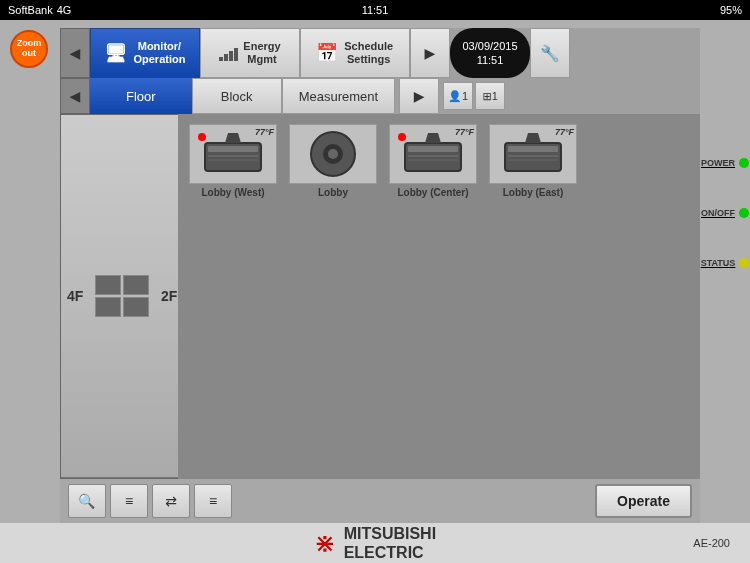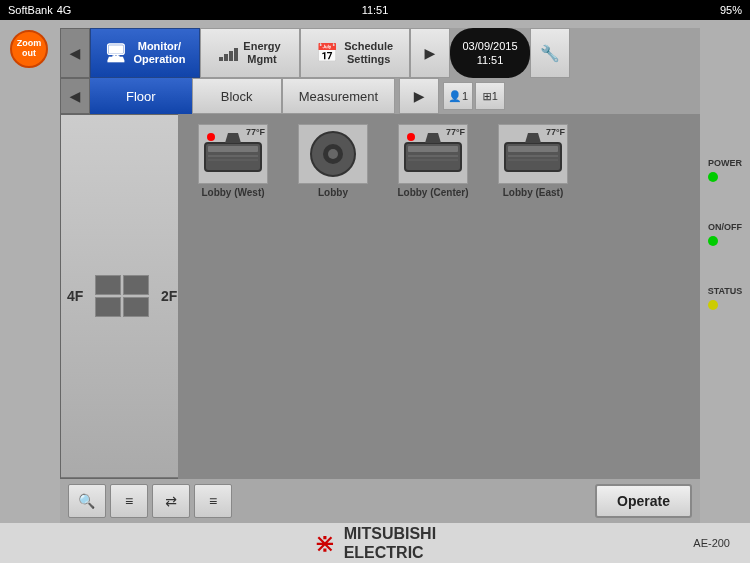--- a/index.html
+++ b/index.html
@@ -337,29 +337,30 @@
     
     .ac-card {
       display: flex;
       flex-direction: column;
       align-items: center;
       width: 90px;
       cursor: pointer;
     }
 
     .ac-unit-img {
-      width: 70px;
+      width: 88px;
       height: 60px;
       background: #c0c0c0;
       border: 1px solid #999;
       display: flex;
       align-items: center;
       justify-content: center;
       position: relative;
       overflow: hidden;
+      font-style: italic;
     }
 
     .ac-unit-img .temp-badge {
       position: absolute;
       top: 2px;
       right: 2px;
       font-size: 9px;
       color: #333;
       font-weight: bold;
     }
@@ -433,22 +434,24 @@
       height: 400px;
       display: flex;
       flex-direction: column;
       align-items: center;
       padding-top: 80px;
       gap: 40px;
     }
 
     .indicator-group {
       display: flex;
-      flex-direction: column;
+      flex-direction: row;
+      align-items: center;
       gap: 4px;
+      text-decoration: underline;
     }
 
     .indicator-label {
       font-size: 9px;
       font-weight: bold;
       color: #333;
       text-align: center;
     }
 
     .indicator-dot {

